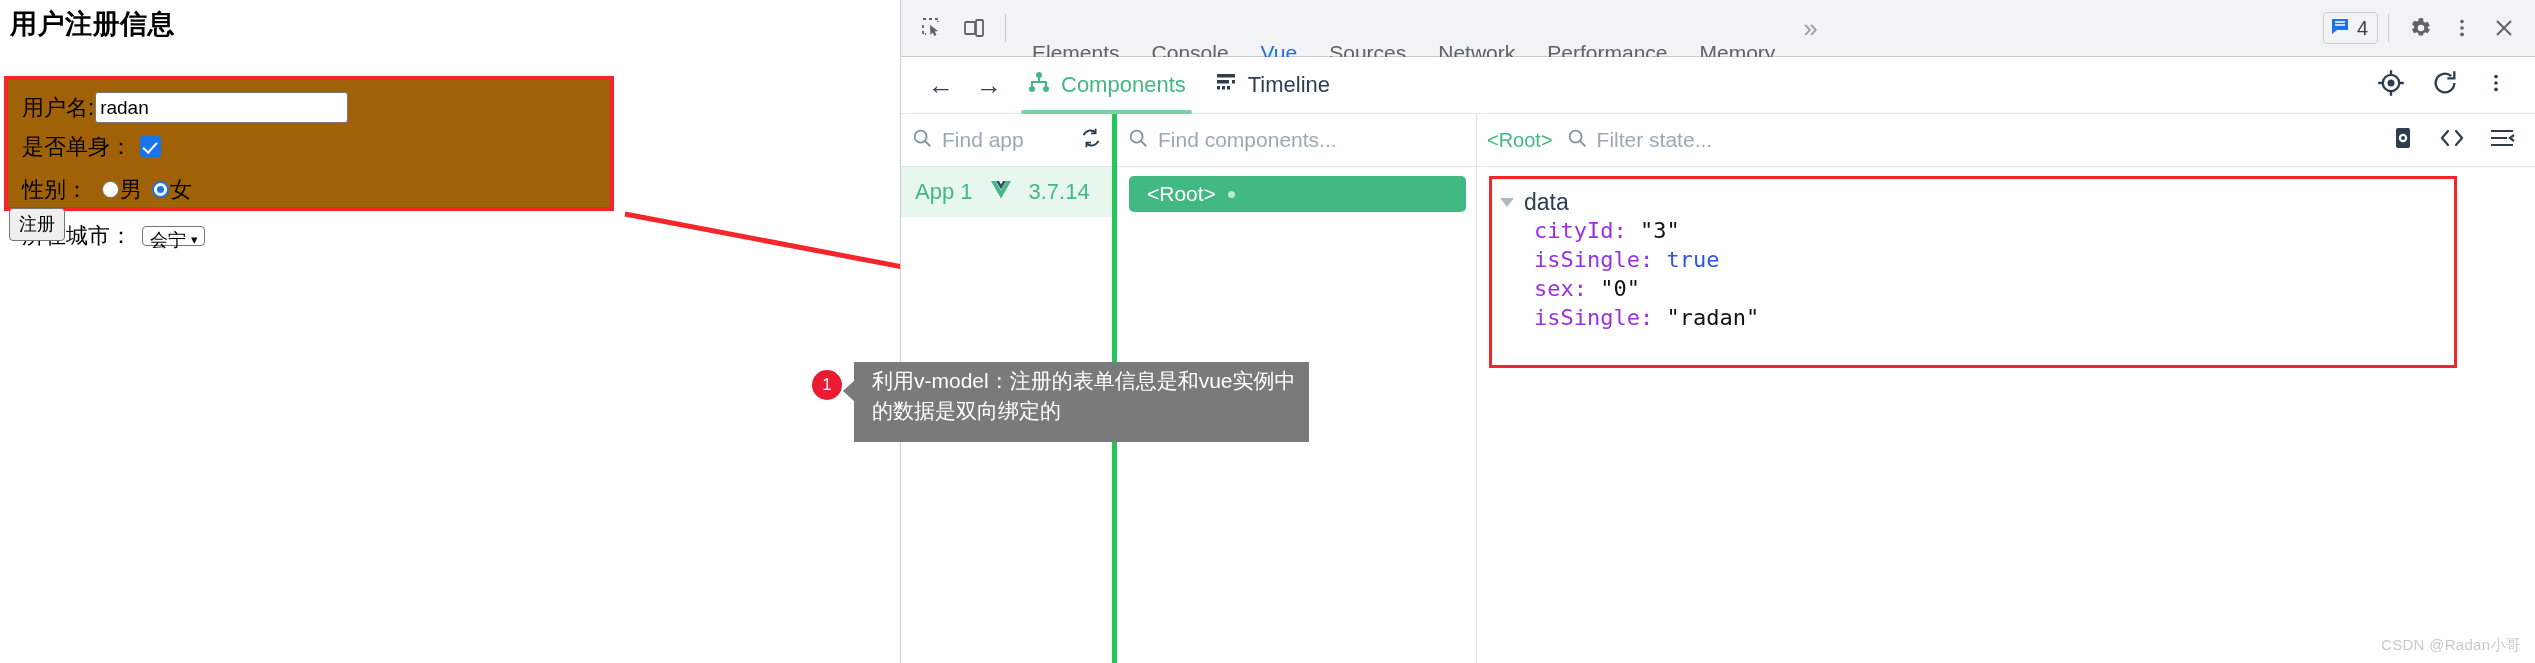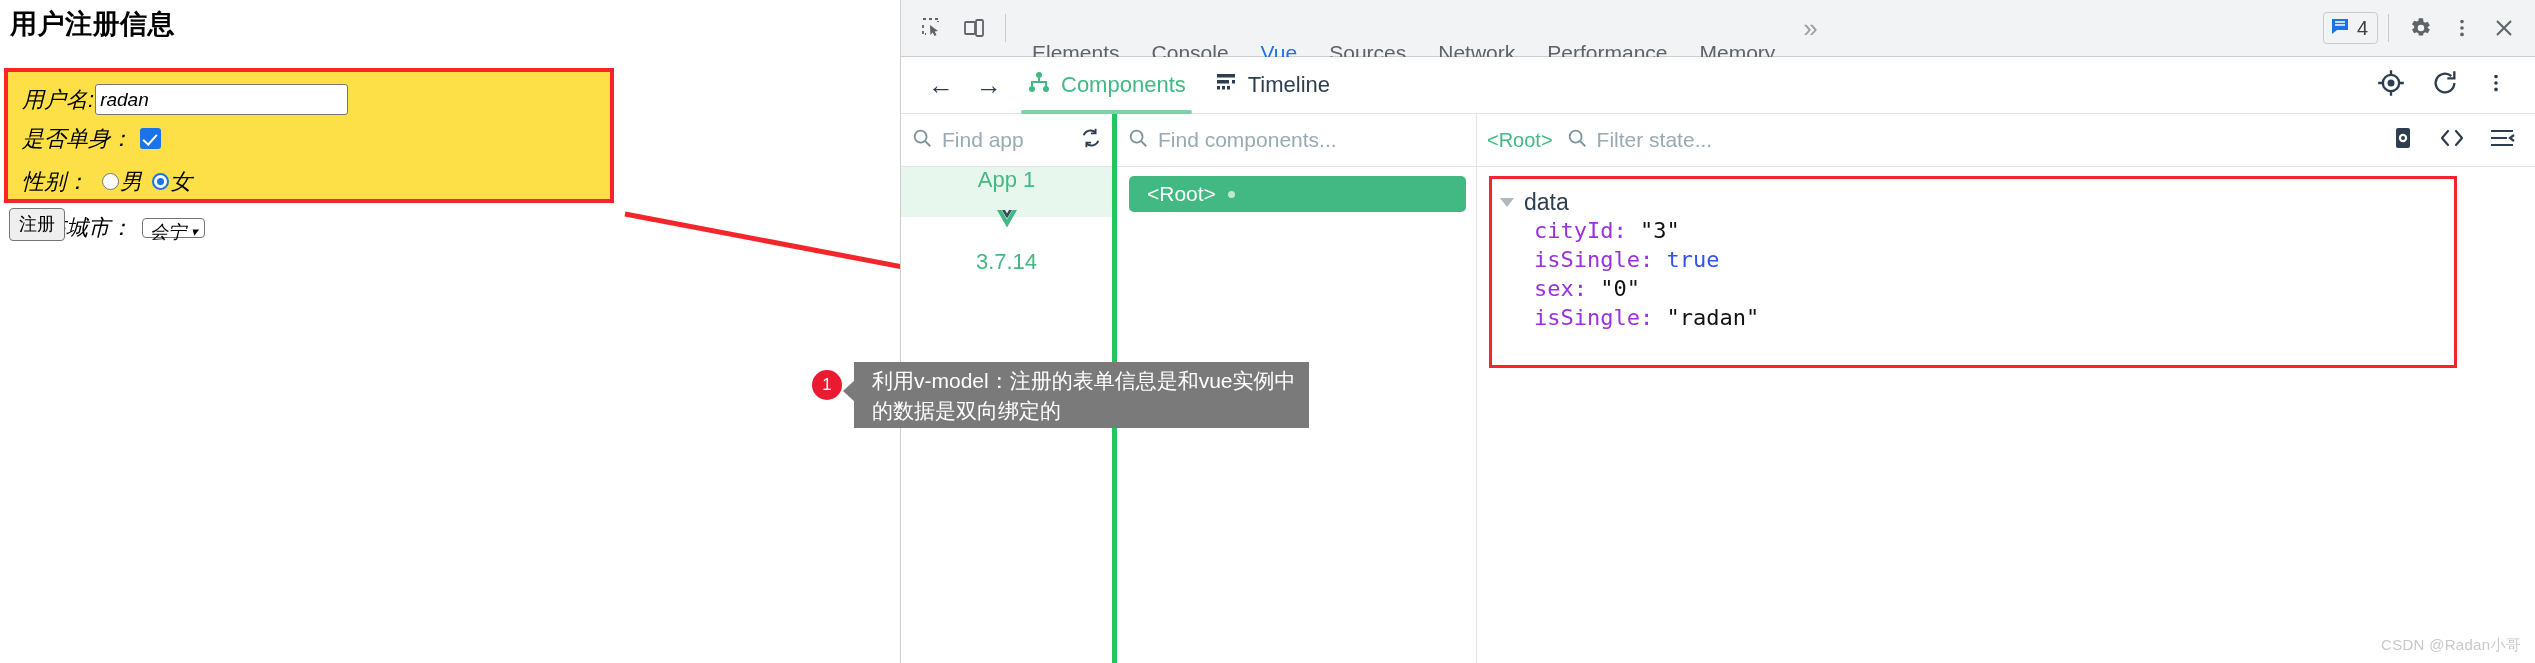--- a/index.html
+++ b/index.html
@@ -19,25 +19,24 @@
     background: #ffffff;
     overflow: hidden;
   }
   #page-title {
     position: absolute; left: 10px; top: 6px;
     font-size: 27px; font-weight: bold; color: #000;
     letter-spacing: 0.5px;
     white-space: nowrap;
   }
   #form-box {
-    position: absolute; left: 4px; top: 68px;
+    position: absolute; left: 4px; top: 76px;
     width: 610px; height: 135px;
     border: 4px solid #f4262b;
-    background: #fde047;
-    font-style: italic;
+    background: #a16207;
   }
   .form-row { position: absolute; white-space: nowrap; font-size: 22px; color:#000; }
   #row-username { left: 14px; top: 12px; }
   #row-single   { left: 14px; top: 52px; }
   #row-sex      { left: 14px; top: 95px; }
   #row-city     { left: 14px; top: 141px; }
 
   .lbl { font-size: 22px; color: #000; vertical-align: middle; }
   #username-input {
     display:inline-block; vertical-align: middle;
@@ -98,21 +97,21 @@
     font-size: 18px; padding: 3px 9px 4px 9px;
     cursor: pointer;
   }
 
   
   #arrow-svg { position: absolute; left:0; top:0; width:2535px; height:663px; pointer-events:none; }
 
   
   #callout {
     position: absolute; left: 854px; top: 362px;
-    width: 455px; height: 66px;
+    width: 455px; height: 80px;
     background: #7a7a7a; color:#fff;
     font-size: 21px; line-height: 30px;
     padding: 4px 12px 4px 18px;
     z-index: 30;
   }
   #callout::before {
     content:""; position:absolute; left: -11px; top: 18px;
     border-top: 11px solid transparent;
     border-bottom: 11px solid transparent;
     border-right: 12px solid #7a7a7a;
@@ -193,21 +192,21 @@
 
   .search-row {
     height: 53px; display:flex; align-items:center;
     border-bottom:1px solid #e1e4e8; padding: 0 10px; gap: 9px;
   }
   .search-ph { font-size: 21px; color:#9aaab4; white-space:nowrap; }
   .mini-label { font-size: 20px; color:#42b883; white-space:nowrap; margin-right: 4px; }
 
   #app-item {
     height: 50px; display:flex; align-items:center;
-    background:#e7f7ee; padding: 0 14px; gap: 16px; cursor:pointer;flex-direction:column;
+    background:#e7f7ee; padding: 0 14px; gap: 16px; cursor:pointer;
   }
   #app-name { font-size: 22px; color:#42b883; }
   #app-version { font-size: 22px; color:#42b883; }
 
   #root-node {
     margin: 9px 10px 0 12px; height: 36px;
     background:#42b883; border-radius: 5px;
     display:flex; align-items:center; padding-left: 18px; gap: 12px;
     cursor:pointer;
   }

